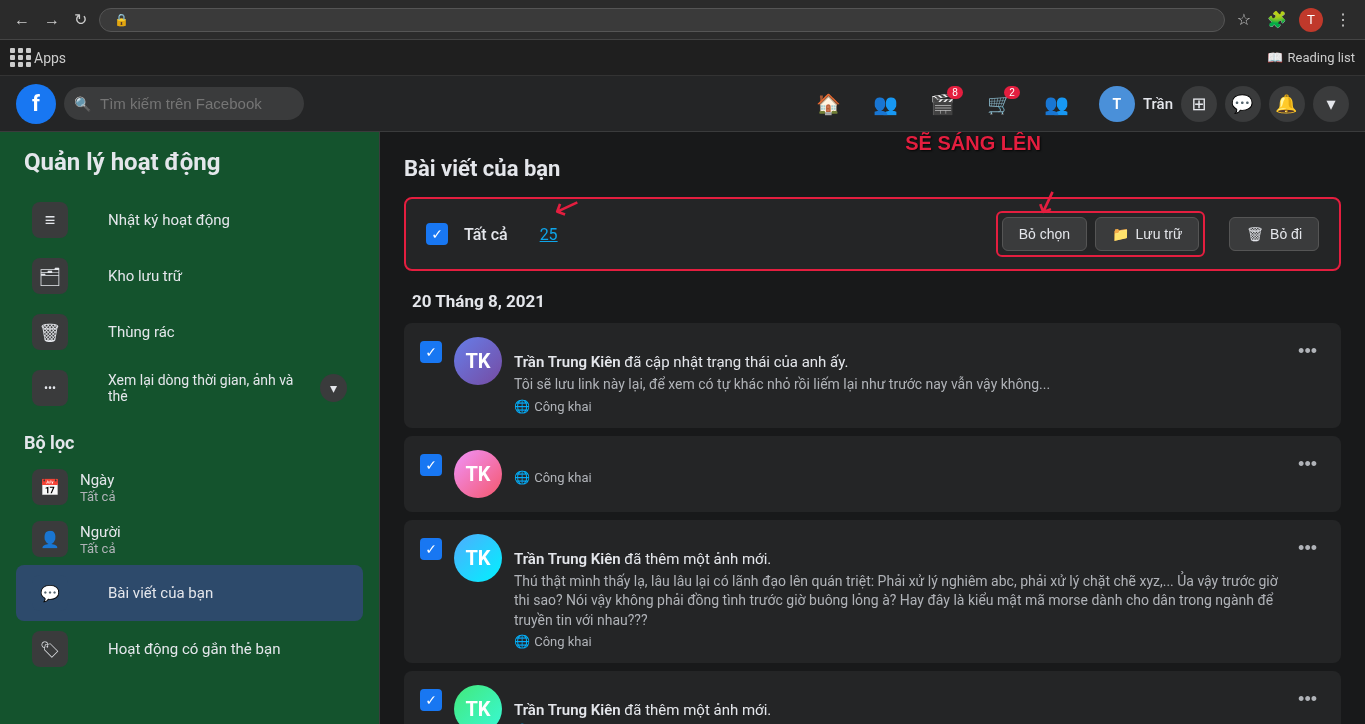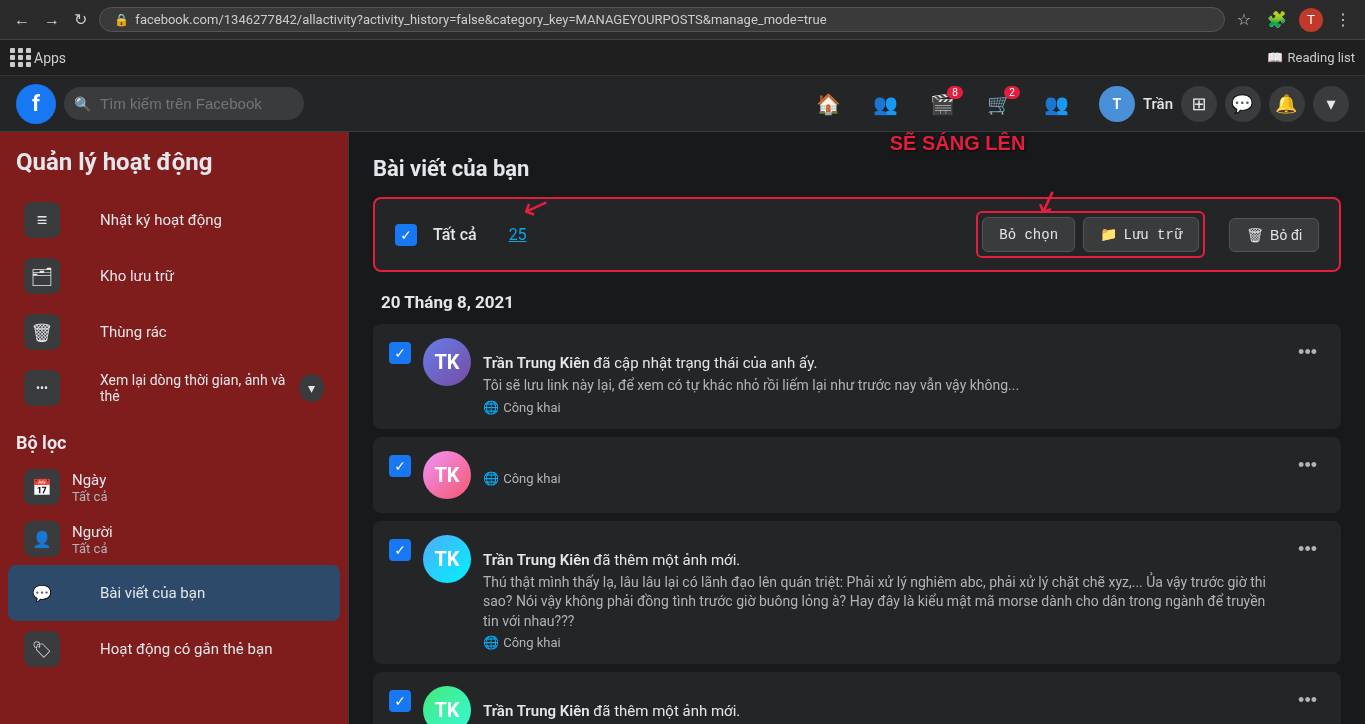--- a/index.html
+++ b/index.html
@@ -33,21 +33,21 @@
     .nav-badge { position: absolute; top: 2px; right: 6px; background: #e41e3f; color: white; font-size: 10px; border-radius: 10px; padding: 1px 4px; min-width: 16px; text-align: center; }
     .fb-user-section { display: flex; align-items: center; gap: 8px; margin-left: 8px; }
     .user-avatar { width: 36px; height: 36px; border-radius: 50%; background: #4a90d9; display: flex; align-items: center; justify-content: center; color: white; font-size: 14px; font-weight: bold; overflow: hidden; }
     .user-name { color: #e4e6eb; font-size: 15px; font-weight: 500; }
     .fb-grid-btn { background: #3a3b3c; border: none; border-radius: 50%; width: 36px; height: 36px; display: flex; align-items: center; justify-content: center; cursor: pointer; color: #e4e6eb; font-size: 18px; }
 
     
     .fb-body { display: flex; flex: 1; overflow: hidden; }
 
     
-    .sidebar { width: 349px; background: #7f1d1d; border-right: 1px solid #3a3b3c; overflow-y: auto; padding: 16px 0; flex-shrink: 0; }
+    .sidebar { width: 380px; background: #14532d; border-right: 1px solid #3a3b3c; overflow-y: auto; padding: 16px 8px; flex-shrink: 0; }
     .sidebar-title { font-size: 24px; font-weight: 700; color: #e4e6eb; padding: 0 16px 16px; }
     .sidebar-item { display: flex; align-items: center; gap: 12px; padding: 10px 16px; cursor: pointer; border-radius: 8px; margin: 0 8px; }
     .sidebar-item-icon { width: 36px; height: 36px; background: #3a3b3c; border-radius: 8px; display: flex; align-items: center; justify-content: center; font-size: 18px; flex-shrink: 0; }
     .sidebar-item-label { font-size: 15px; color: #e4e6eb; margin-left: 28px; }
     .sidebar-section-title { font-size: 18px; font-weight: 700; color: #e4e6eb; padding: 16px 16px 8px; }
     .sidebar-sub-item { display: flex; align-items: center; gap: 12px; padding: 8px 16px; cursor: pointer; border-radius: 8px; margin: 0 8px; }
     .sidebar-sub-item-icon { width: 36px; height: 36px; background: #3a3b3c; border-radius: 8px; display: flex; align-items: center; justify-content: center; font-size: 16px; flex-shrink: 0; }
     .sidebar-sub-label { font-size: 15px; color: #e4e6eb; }
     .sidebar-sub-sublabel { font-size: 13px; color: #b0b3b8; }
     .expand-btn { margin-left: auto; background: #3a3b3c; border: none; border-radius: 50%; width: 28px; height: 28px; display: flex; align-items: center; justify-content: center; cursor: pointer; color: #e4e6eb; font-size: 14px; }
@@ -62,21 +62,21 @@
     .annotation-text { position: absolute; top: -90px; left: 50%; transform: translateX(-20%); color: #e41e3f; font-size: 20px; font-weight: 900; text-align: center; font-family: 'Comic Sans MS', cursive, sans-serif; pointer-events: none; z-index: 10; line-height: 1.2; text-shadow: 1px 1px 2px rgba(0,0,0,0.8); white-space: nowrap; }
     .arrow-left { position: absolute; top: -10px; left: 150px; color: #e41e3f; font-size: 32px; transform: rotate(20deg); pointer-events: none; z-index: 10; }
     .arrow-right { position: absolute; top: -15px; right: 280px; color: #e41e3f; font-size: 32px; transform: rotate(-20deg) scaleX(-1); pointer-events: none; z-index: 10; }
 
     
     .select-bar { background: #242526; border: 2px solid #e41e3f; border-radius: 8px; padding: 12px 20px; display: flex; align-items: center; gap: 16px; margin-bottom: 20px; position: relative; }
     .checkbox { width: 22px; height: 22px; background: #1877f2; border-radius: 4px; display: flex; align-items: center; justify-content: center; color: white; font-size: 14px; cursor: pointer; flex-shrink: 0; border: 2px solid #1877f2; }
     .select-label { font-size: 16px; color: #e4e6eb; font-weight: 500; }
     .count-badge { font-size: 16px; color: #0ea5e9; margin-left: 16px; text-decoration: underline; }
     .action-buttons { margin-left: auto; display: flex; gap: 8px; border: 2px solid #e41e3f; border-radius: 6px; padding: 4px; }
-    .action-btn { background: #3a3b3c; border: 1px solid #555; border-radius: 6px; padding: 8px 16px; color: #e4e6eb; cursor: pointer; font-size: 14px; display: flex; align-items: center; gap: 6px; font-family: Liberation Mono, monospace; }
+    .action-btn { background: #3a3b3c; border: 1px solid #555; border-radius: 6px; padding: 8px 16px; color: #e4e6eb; cursor: pointer; font-size: 14px; display: flex; align-items: center; gap: 6px; }
     .delete-btn { background: #3a3b3c; border: 1px solid #555; border-radius: 6px; padding: 8px 16px; color: #e4e6eb; cursor: pointer; font-size: 14px; display: flex; align-items: center; gap: 6px; margin-left: 8px; }
 
     
     .date-group { margin-bottom: 16px; }
     .date-label { font-size: 17px; font-weight: 700; color: #e4e6eb; margin-bottom: 12px; padding-left: 8px; }
 
     
     .post-item { background: #242526; border-radius: 8px; padding: 14px 16px; display: flex; align-items: flex-start; gap: 12px; margin-bottom: 8px; }
     .post-checkbox { width: 22px; height: 22px; background: #1877f2; border-radius: 4px; display: flex; align-items: center; justify-content: center; color: white; font-size: 14px; cursor: pointer; flex-shrink: 0; border: 2px solid #1877f2; margin-top: 4px; }
     .post-avatar { width: 48px; height: 48px; border-radius: 50%; overflow: hidden; flex-shrink: 0; display: flex; align-items: center; justify-content: center; font-size: 20px; font-weight: bold; color: white; }
@@ -97,21 +97,20 @@
 <body>
 
 <div class="browser-chrome">
   <div class="browser-nav-btns">
     <button class="nav-btn">←</button>
     <button class="nav-btn">→</button>
     <button class="nav-btn">↻</button>
   </div>
   <div class="address-bar">
     <span class="lock-icon">🔒</span>
-    <span>facebook.com/1346277842/allactivity?activity_history=false&amp;category_key=MANAGEYOURPOSTS&amp;manage_mode=true</span>
   </div>
   <div class="browser-actions">
     <button class="browser-action-btn">☆</button>
     <button class="browser-action-btn">🧩</button>
     <button class="browser-action-btn" style="background:#c0392b;color:white;border-radius:50%;width:24px;height:24px;font-size:13px;display:flex;align-items:center;justify-content:center;">T</button>
     <button class="browser-action-btn">⋮</button>
   </div>
 </div>
 
 <div class="taskbar">

